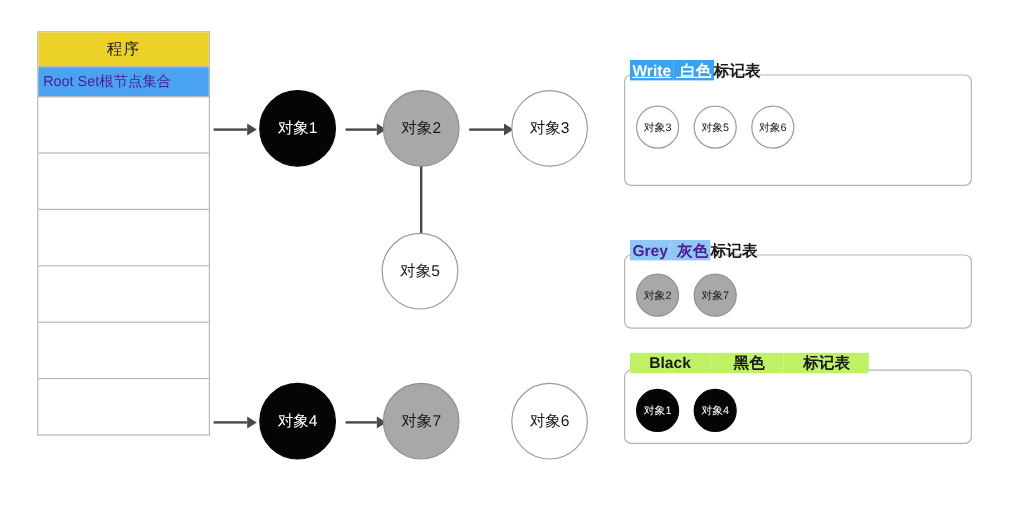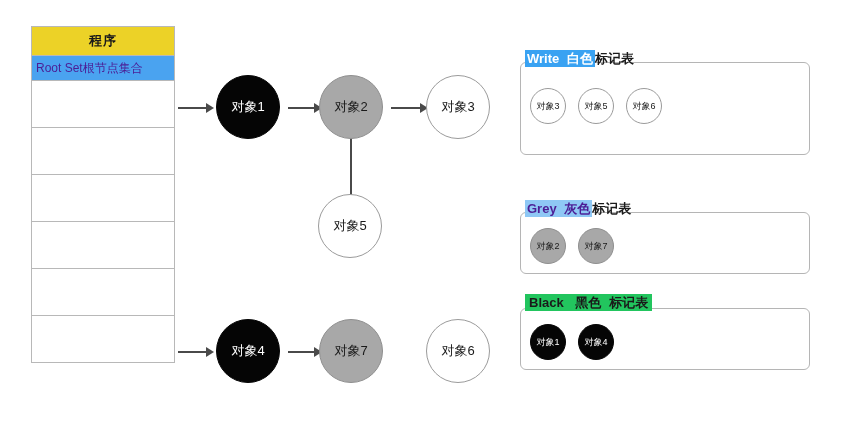--- a/index.html
+++ b/index.html
@@ -11,21 +11,21 @@
   .canvas{position:absolute;left:0;top:0;width:845px;height:435px;}
 
   
   .prog-table{
     position:absolute;left:31px;top:26px;width:144px;
     border:1px solid #b8b8b8;box-sizing:border-box;
   }
   .prog-head{
     height:28px;background:#ecd227;border-bottom:1px solid #b8b8b8;
     display:flex;align-items:center;justify-content:center;
-    font-size:13px;color:#1a1a1a;font-weight:700;letter-spacing:1px;
+    font-size:13px;color:#1a1a1a;font-weight:400;letter-spacing:1px;
   }
   .prog-root{
     height:24px;background:#4aa3f0;border-bottom:1px solid #b8b8b8;
     display:flex;align-items:center;padding-left:4px;
     font-size:12px;color:#4c1d95;white-space:nowrap;
   }
   .prog-cell{height:46px;border-bottom:1px solid #b8b8b8;}
   .prog-cell:last-child{border-bottom:none;}
 
   
@@ -48,23 +48,23 @@
 
   
   .mark-box{
     position:absolute;border:1px solid #b5b5b5;border-radius:6px;
     background:#ffffff;box-sizing:border-box;
   }
   .mark-title{
     position:absolute;font-size:13px;font-weight:700;color:#1a1a1a;
     padding:1px 3px;white-space:nowrap;line-height:16px;
   }
-  .mark-title .hl-white{background:#39a2f2;color:#ffffff;padding:1px 2px;}
+  .mark-title .hl-white{background:#39a2f2;color:#ffffff;padding:1px 2px;text-decoration:underline;}
   .mark-title .hl-grey{background:#8fc8f5;color:#4c1d95;padding:1px 2px;}
-  .mark-title .hl-black{background:#22c55e;color:#1a1a1a;padding:1px 4px;}
+  .mark-title .hl-black{background:#bef264;color:#1a1a1a;padding:1px 16px;}
   .mark-title .plain{color:#1a1a1a;}
   .chip{
     position:absolute;border-radius:50%;box-sizing:border-box;
     display:flex;align-items:center;justify-content:center;font-size:9px;
   }
   .chip.white{background:#ffffff;border:1px solid #9b9b9b;color:#1a1a1a;}
   .chip.grey{background:#a8a8a8;border:1px solid #8f8f8f;color:#1a1a1a;}
   .chip.black{background:#050505;border:1px solid #050505;color:#ffffff;}
 
   .watermark{

